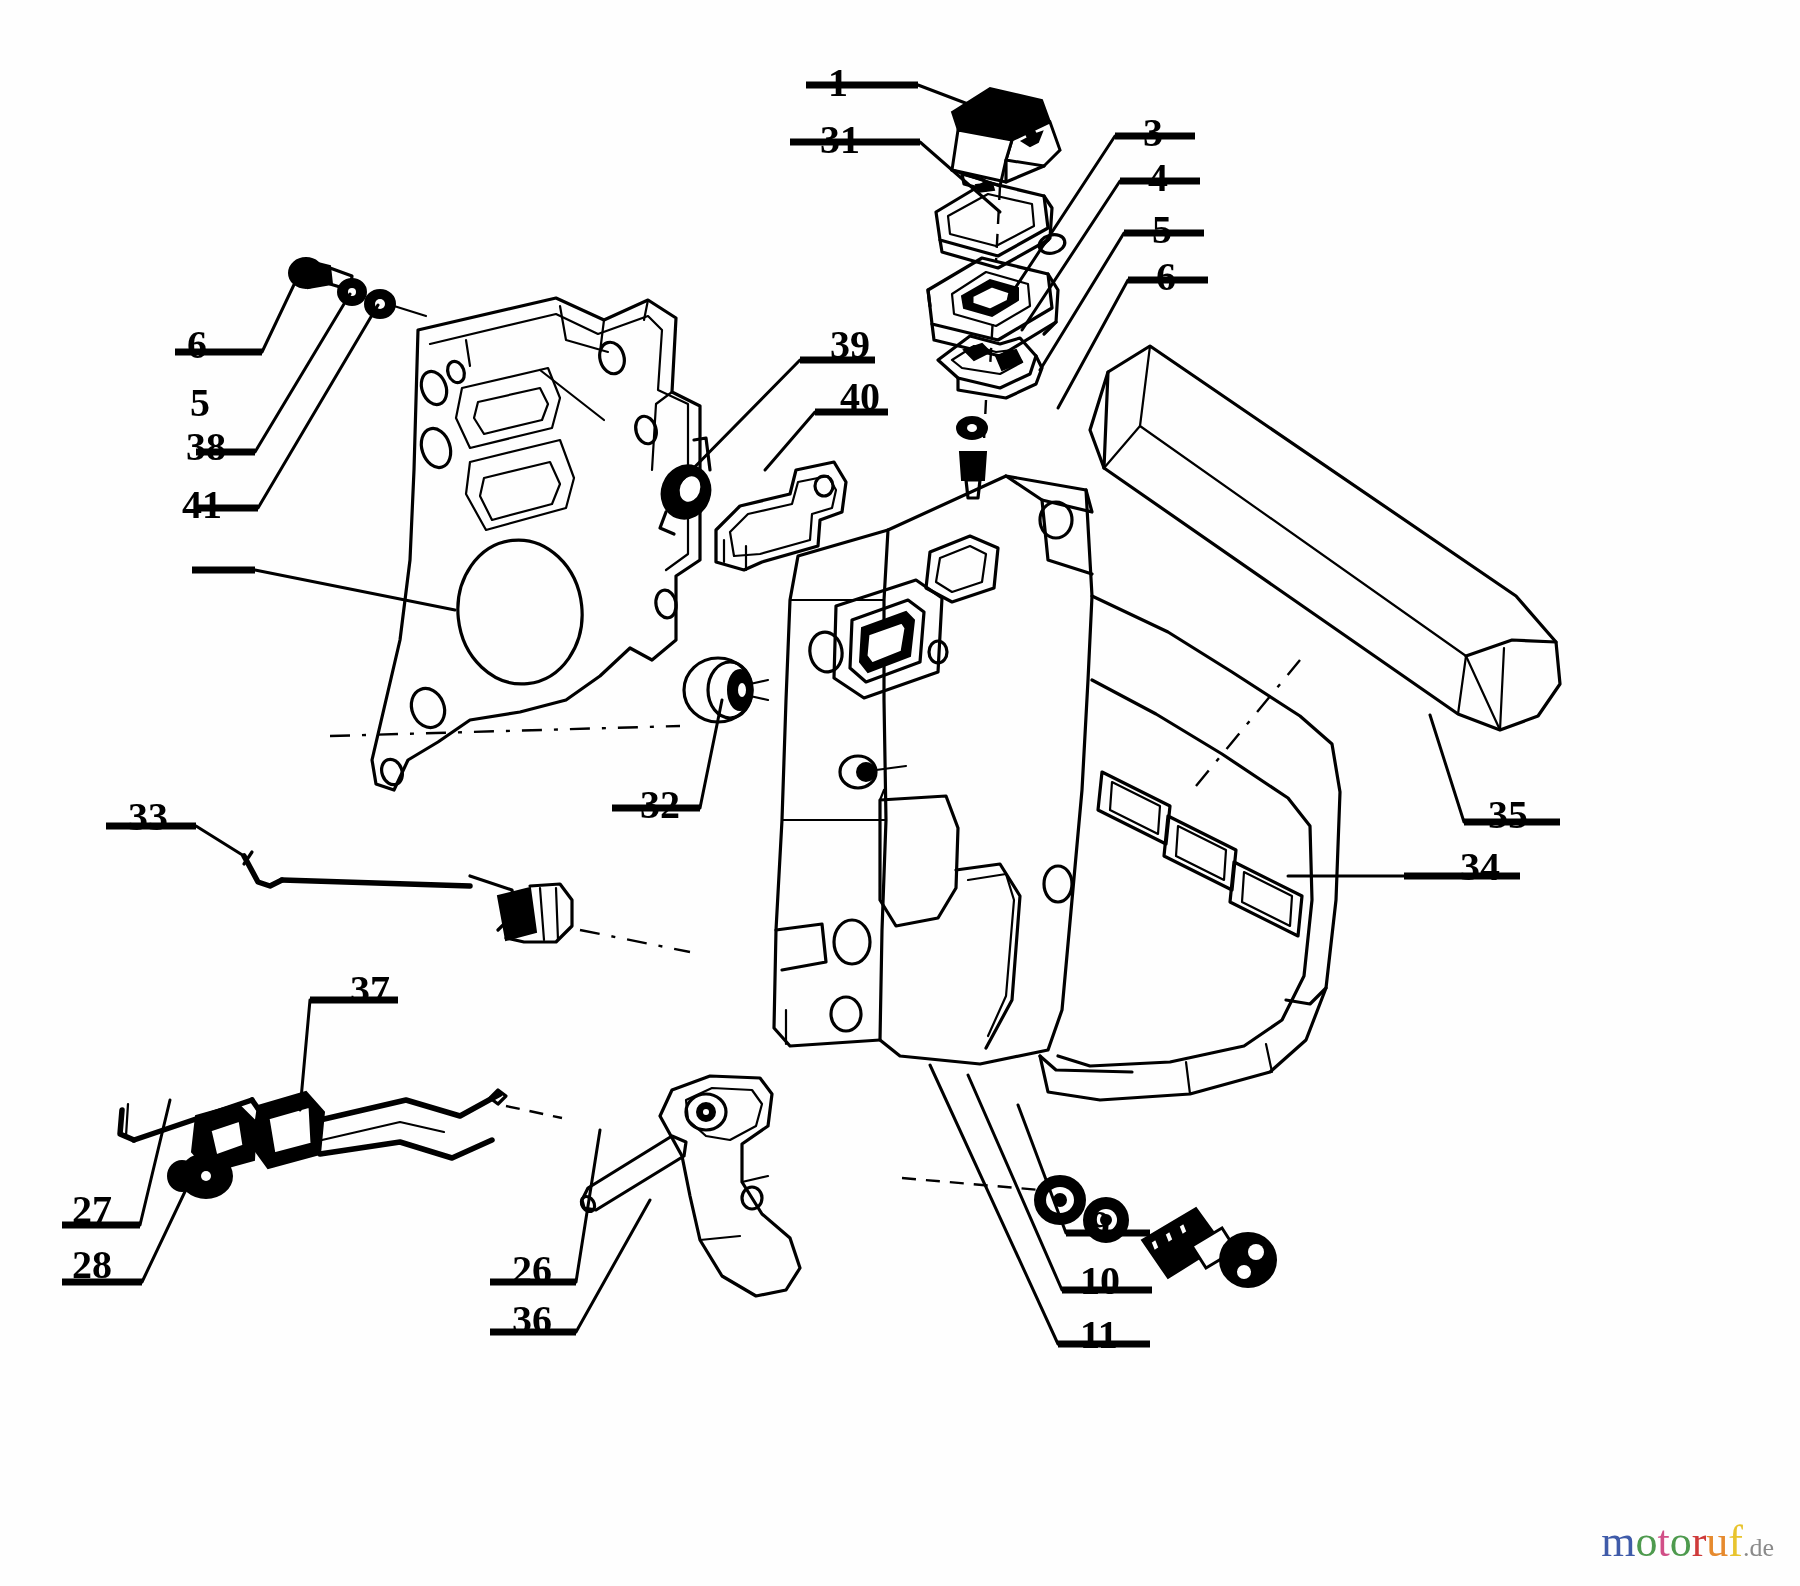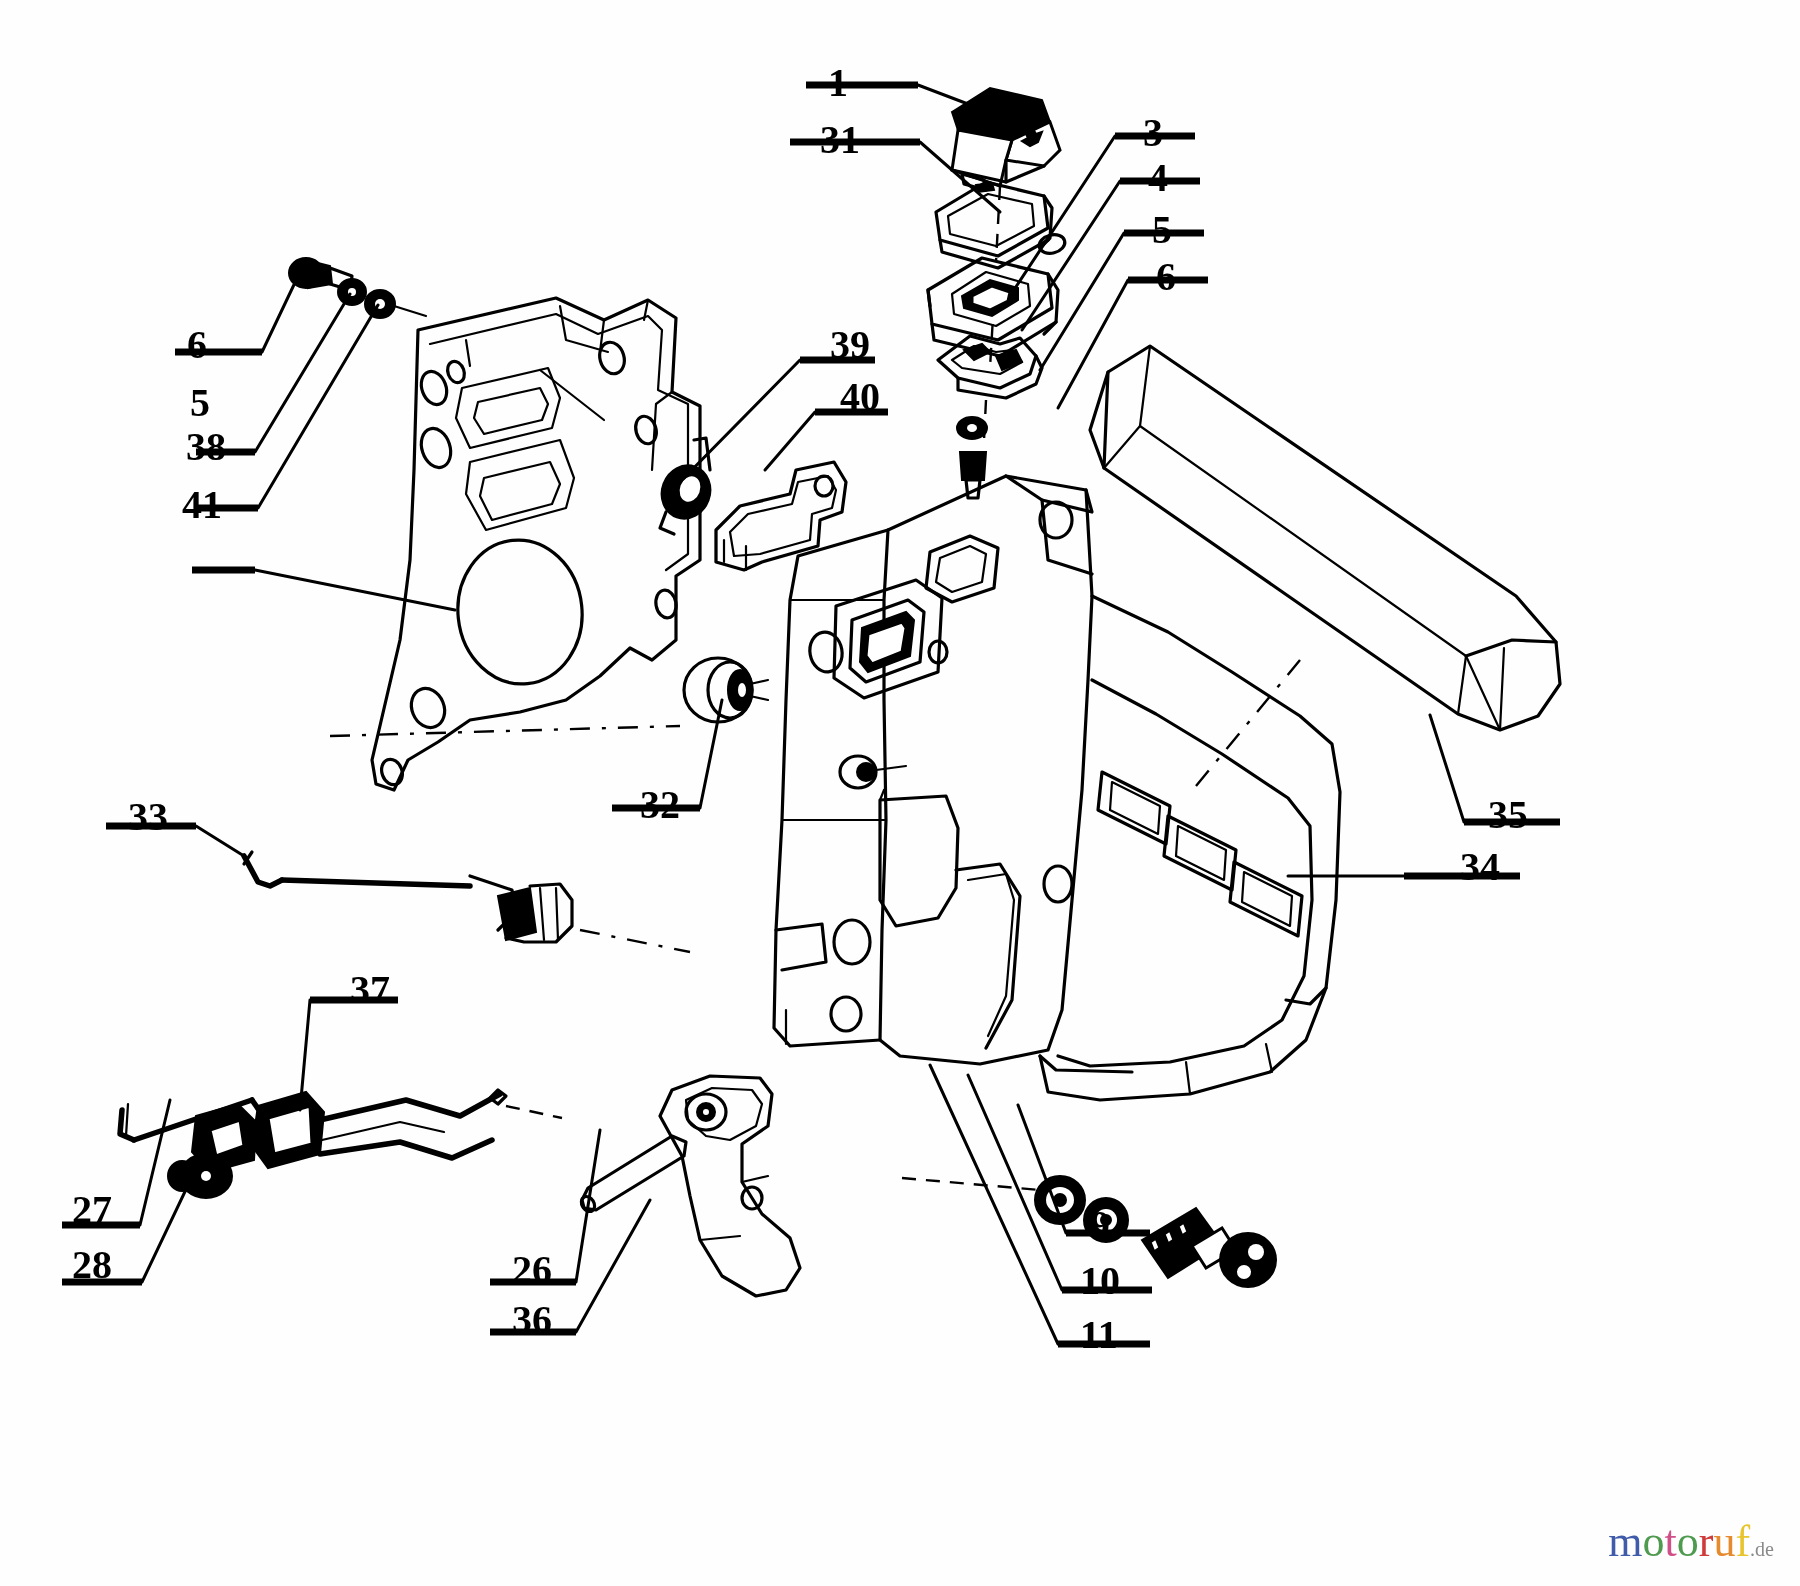--- a/index.html
+++ b/index.html
@@ -4,21 +4,21 @@
 <style>
   html,body{margin:0;padding:0;background:#ffffff;}
   body{width:1800px;height:1586px;position:relative;overflow:hidden;
        font-family:"Liberation Serif",serif;}
   #stage{position:absolute;left:0;top:0;width:1800px;height:1586px;background:#fefefe;}
   svg#diagram{position:absolute;left:0;top:0;width:1800px;height:1586px;}
   .lbl{font-family:"Liberation Serif",serif;font-weight:700;fill:#000;font-size:40px;}
   .wm{position:absolute;right:26px;bottom:22px;font-family:"Liberation Serif",serif;
       font-size:44px;font-weight:400;letter-spacing:0px;line-height:1;white-space:nowrap;}
   .wm span{display:inline-block;}
-  .wm .suf{font-size:20px;}
+  .wm .suf{font-size:26px;}
 </style>
 </head>
 <body>
 
 <div id="stage">
 
   <svg id="diagram" viewBox="0 0 1800 1586">
     <defs>
       <style>
         .ln   { fill:none; stroke:#000; stroke-width:3.2; stroke-linejoin:round; stroke-linecap:round; }

